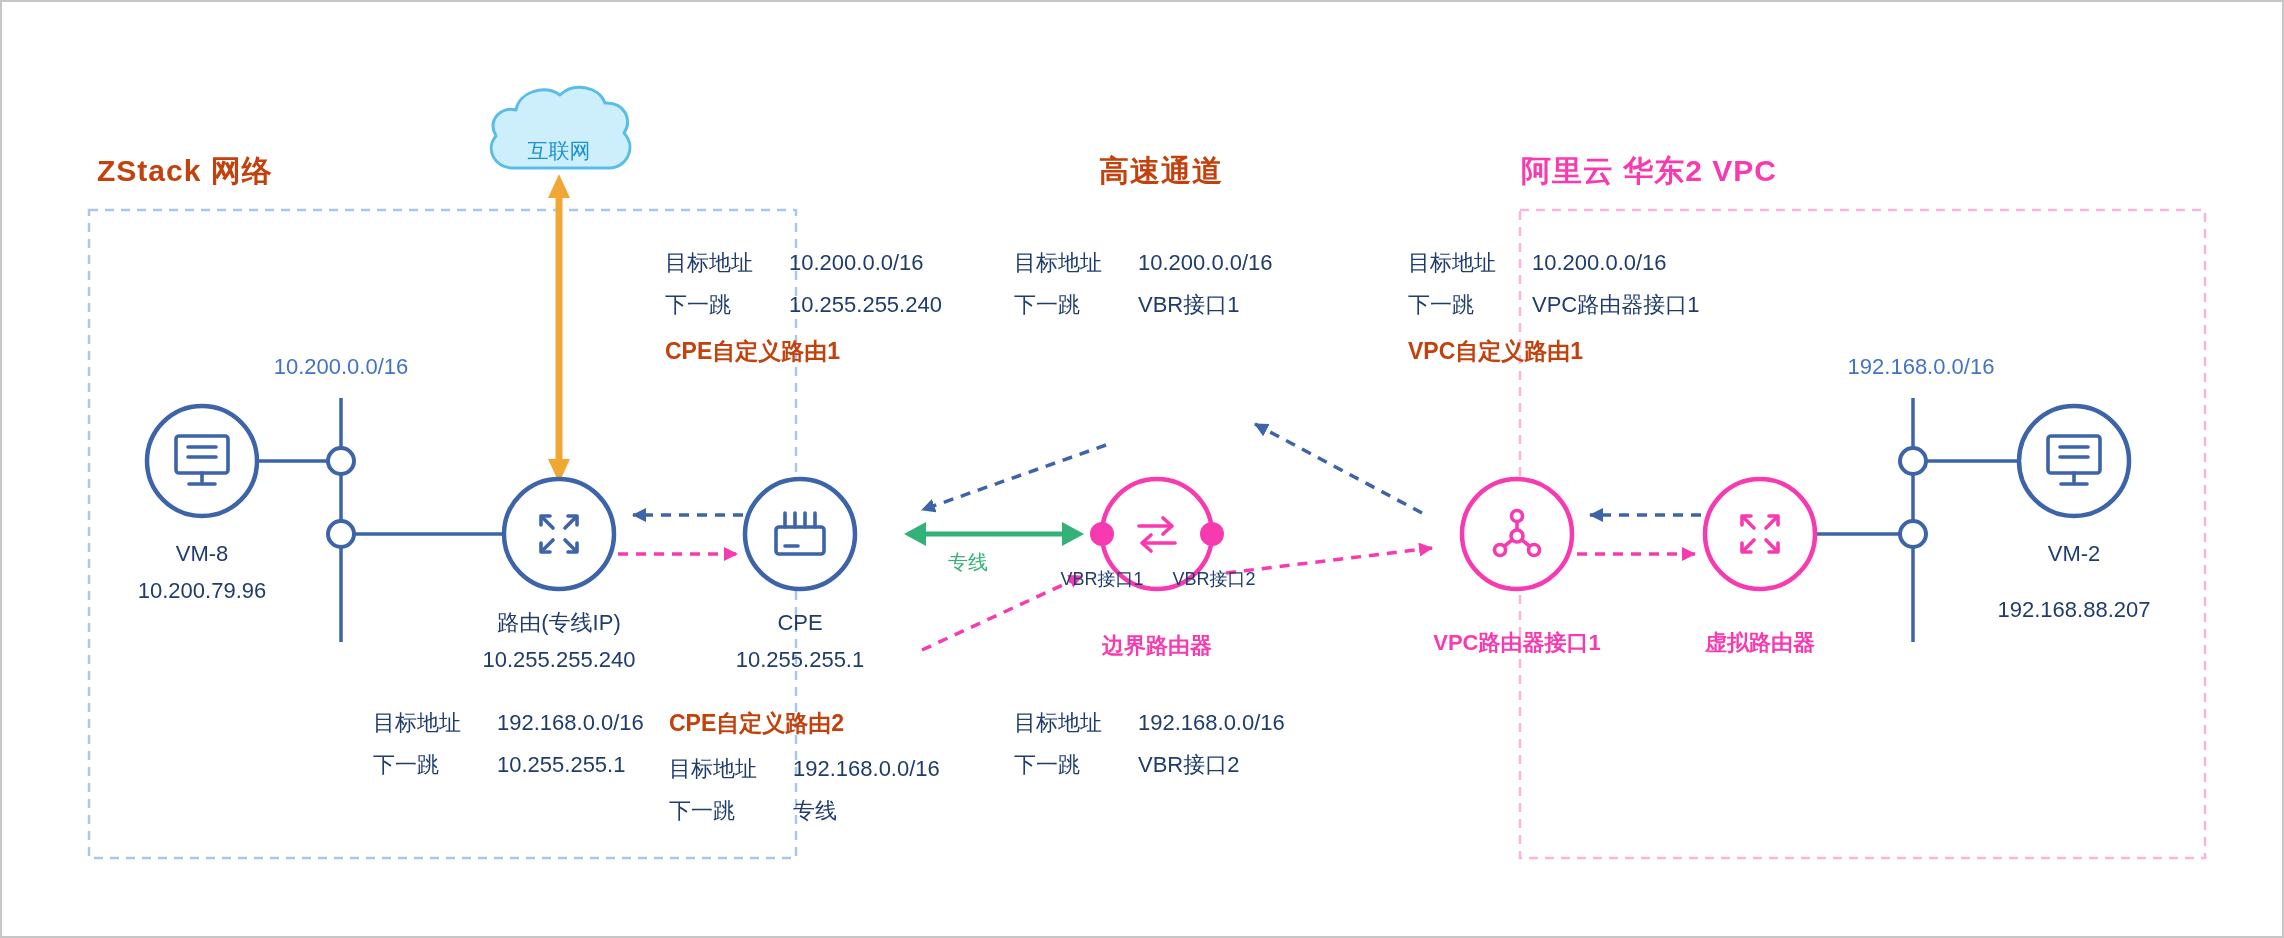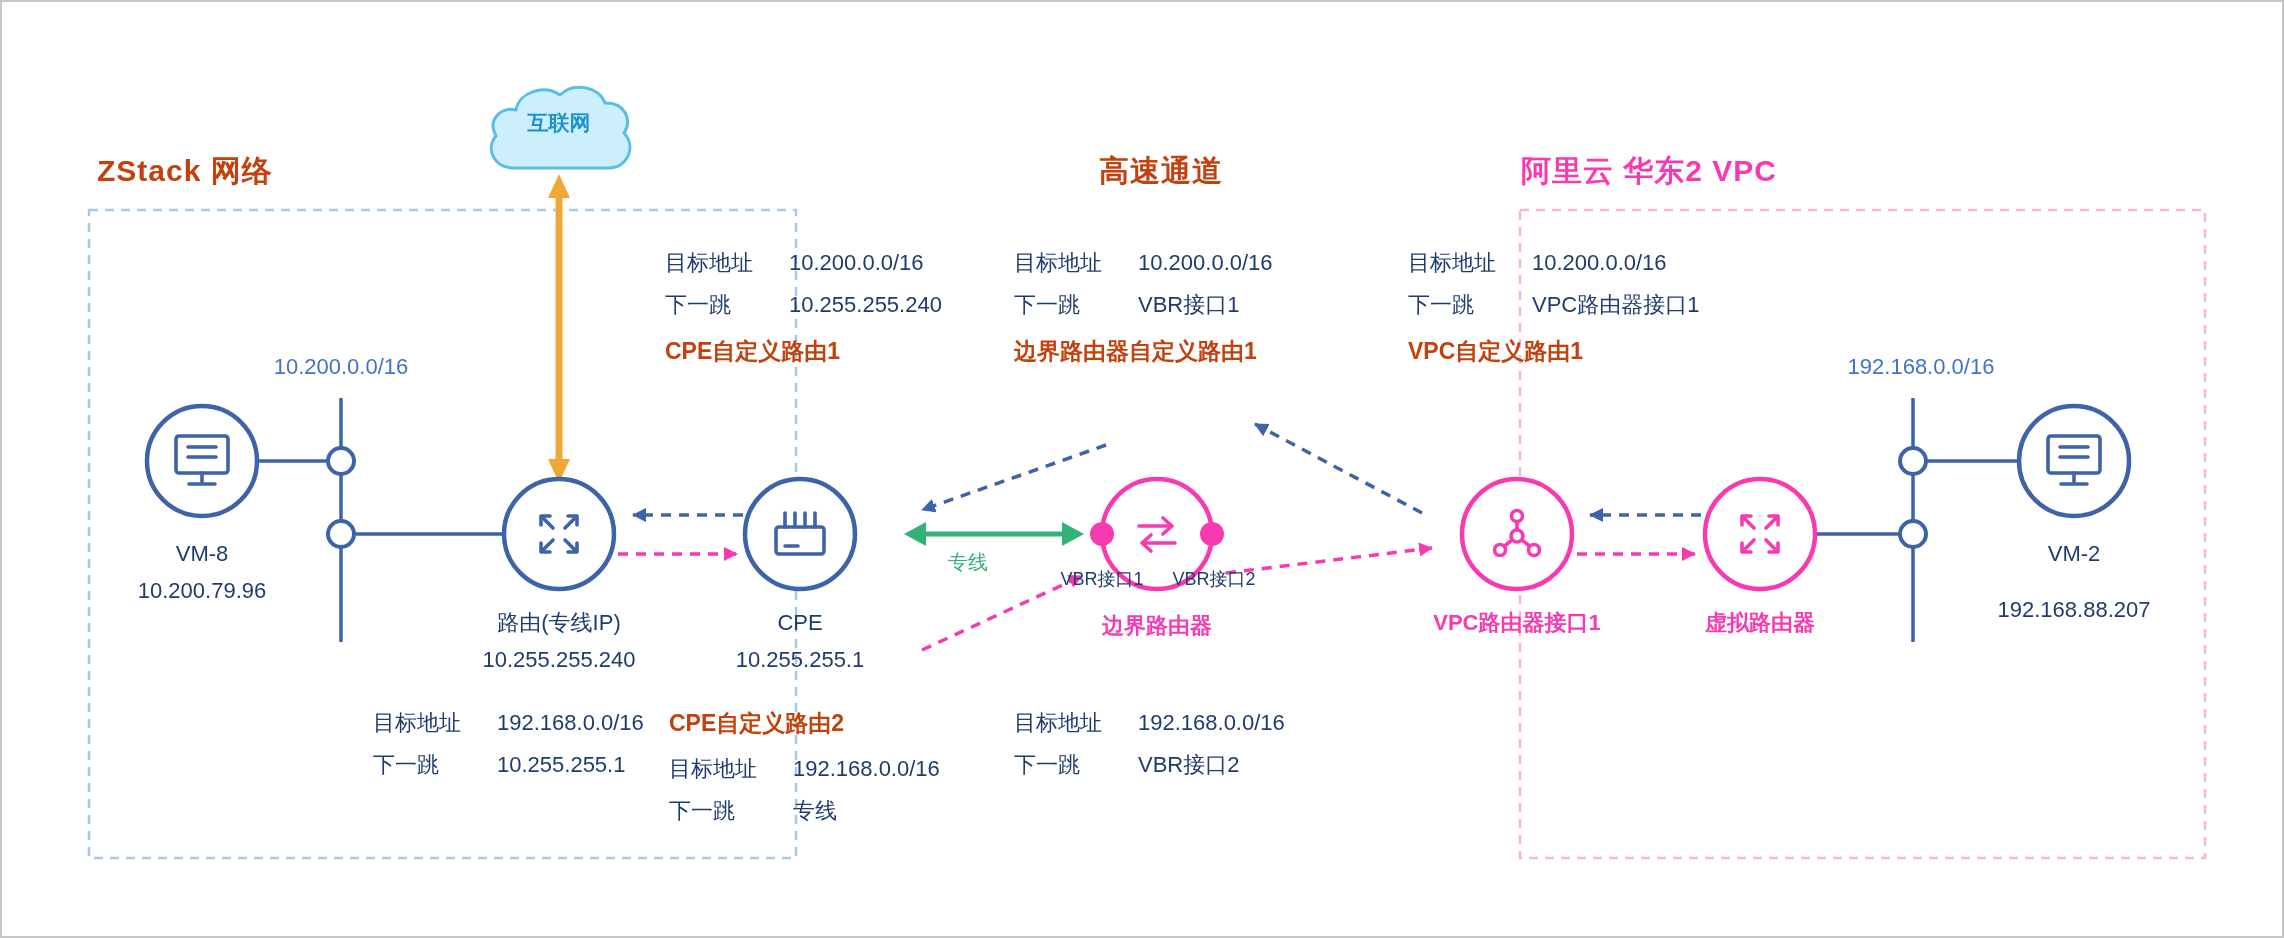--- a/index.html
+++ b/index.html
@@ -3,21 +3,21 @@
 <meta charset="utf-8">
 <style>
   html,body{margin:0;padding:0;}
   body{background:#ffffff;font-family:"Liberation Sans","DejaVu Sans",sans-serif;}
   .canvas{position:relative;width:2284px;height:938px;background:#ffffff;border:2px solid #c6c6c6;overflow:hidden;box-sizing:border-box;}
   .diagram-svg{position:absolute;left:0;top:0;}
   .label{position:absolute;white-space:nowrap;color:#1f3c6d;font-size:22px;line-height:1.25;}
   .centered{transform:translateX(-50%);text-align:center;}
   .section-title{font-size:30px;font-weight:bold;color:#c2410c;letter-spacing:1px;}
   .pink{color:#f83ab1;}
-  .bold{font-weight:bold;}
+  .bold{font-weight:bold;margin-top:20px;}
   .subnet{color:#4273c6;}
   .green-text{color:#33b277;}
   .cloud-text{color:#1c93cf;font-size:21px;}
   .small{font-size:18px;}
   .route-block{position:absolute;}
   .route-row{display:flex;align-items:center;height:42px;font-size:22px;color:#1f3c6d;white-space:nowrap;}
   .rk{width:124px;flex:0 0 124px;}
   .route-title{height:42px;display:flex;align-items:center;font-size:23px;font-weight:bold;color:#c2410c;margin-top:4px;white-space:nowrap;}
   .route-title.first{margin-top:0;margin-bottom:4px;}
   
@@ -148,21 +148,21 @@
     <use href="#icon-cross-arrows" transform="translate(1758,532)" class="ic-p"></use>
 
     <circle cx="2072" cy="459" r="55" class="node-b"></circle>
     <use href="#icon-monitor" transform="translate(2072,459)" class="ic-b"></use>
   </svg>
 
   <div class="label section-title" style="left:95px;top:150px;">ZStack 网络</div>
   <div class="label section-title" style="left:1097px;top:150px;">高速通道</div>
   <div class="label section-title pink" style="left:1519px;top:150px;">阿里云 华东2 VPC</div>
 
-  <div class="label cloud-text centered" style="left:557px;top:108px;font-weight:bold;">互联网</div>
+  <div class="label cloud-text centered" style="left:557px;top:136px;">互联网</div>
 
   <div class="label subnet centered" style="left:339px;top:351px;">10.200.0.0/16</div>
   <div class="label subnet centered" style="left:1919px;top:351px;">192.168.0.0/16</div>
 
   <div class="label centered" style="left:200px;top:538px;">VM-8</div>
   <div class="label centered" style="left:200px;top:575px;">10.200.79.96</div>
 
   <div class="label centered" style="left:557px;top:607px;">路由(专线IP)</div>
   <div class="label centered" style="left:557px;top:644px;">10.255.255.240</div>
 
@@ -195,21 +195,20 @@
 
   <div class="route-block" style="left:1012px;top:240px;">
     <div class="route-row">
       <span class="rk">目标地址</span>
       <span class="rv">10.200.0.0/16</span>
     </div>
     <div class="route-row">
       <span class="rk">下一跳</span>
       <span class="rv">VBR接口1</span>
     </div>
-    <div class="route-title">边界路由器自定义路由1</div>
   </div>
 
   <div class="route-block" style="left:1406px;top:240px;">
     <div class="route-row">
       <span class="rk">目标地址</span>
       <span class="rv">10.200.0.0/16</span>
     </div>
     <div class="route-row">
       <span class="rk">下一跳</span>
       <span class="rv">VPC路由器接口1</span>

